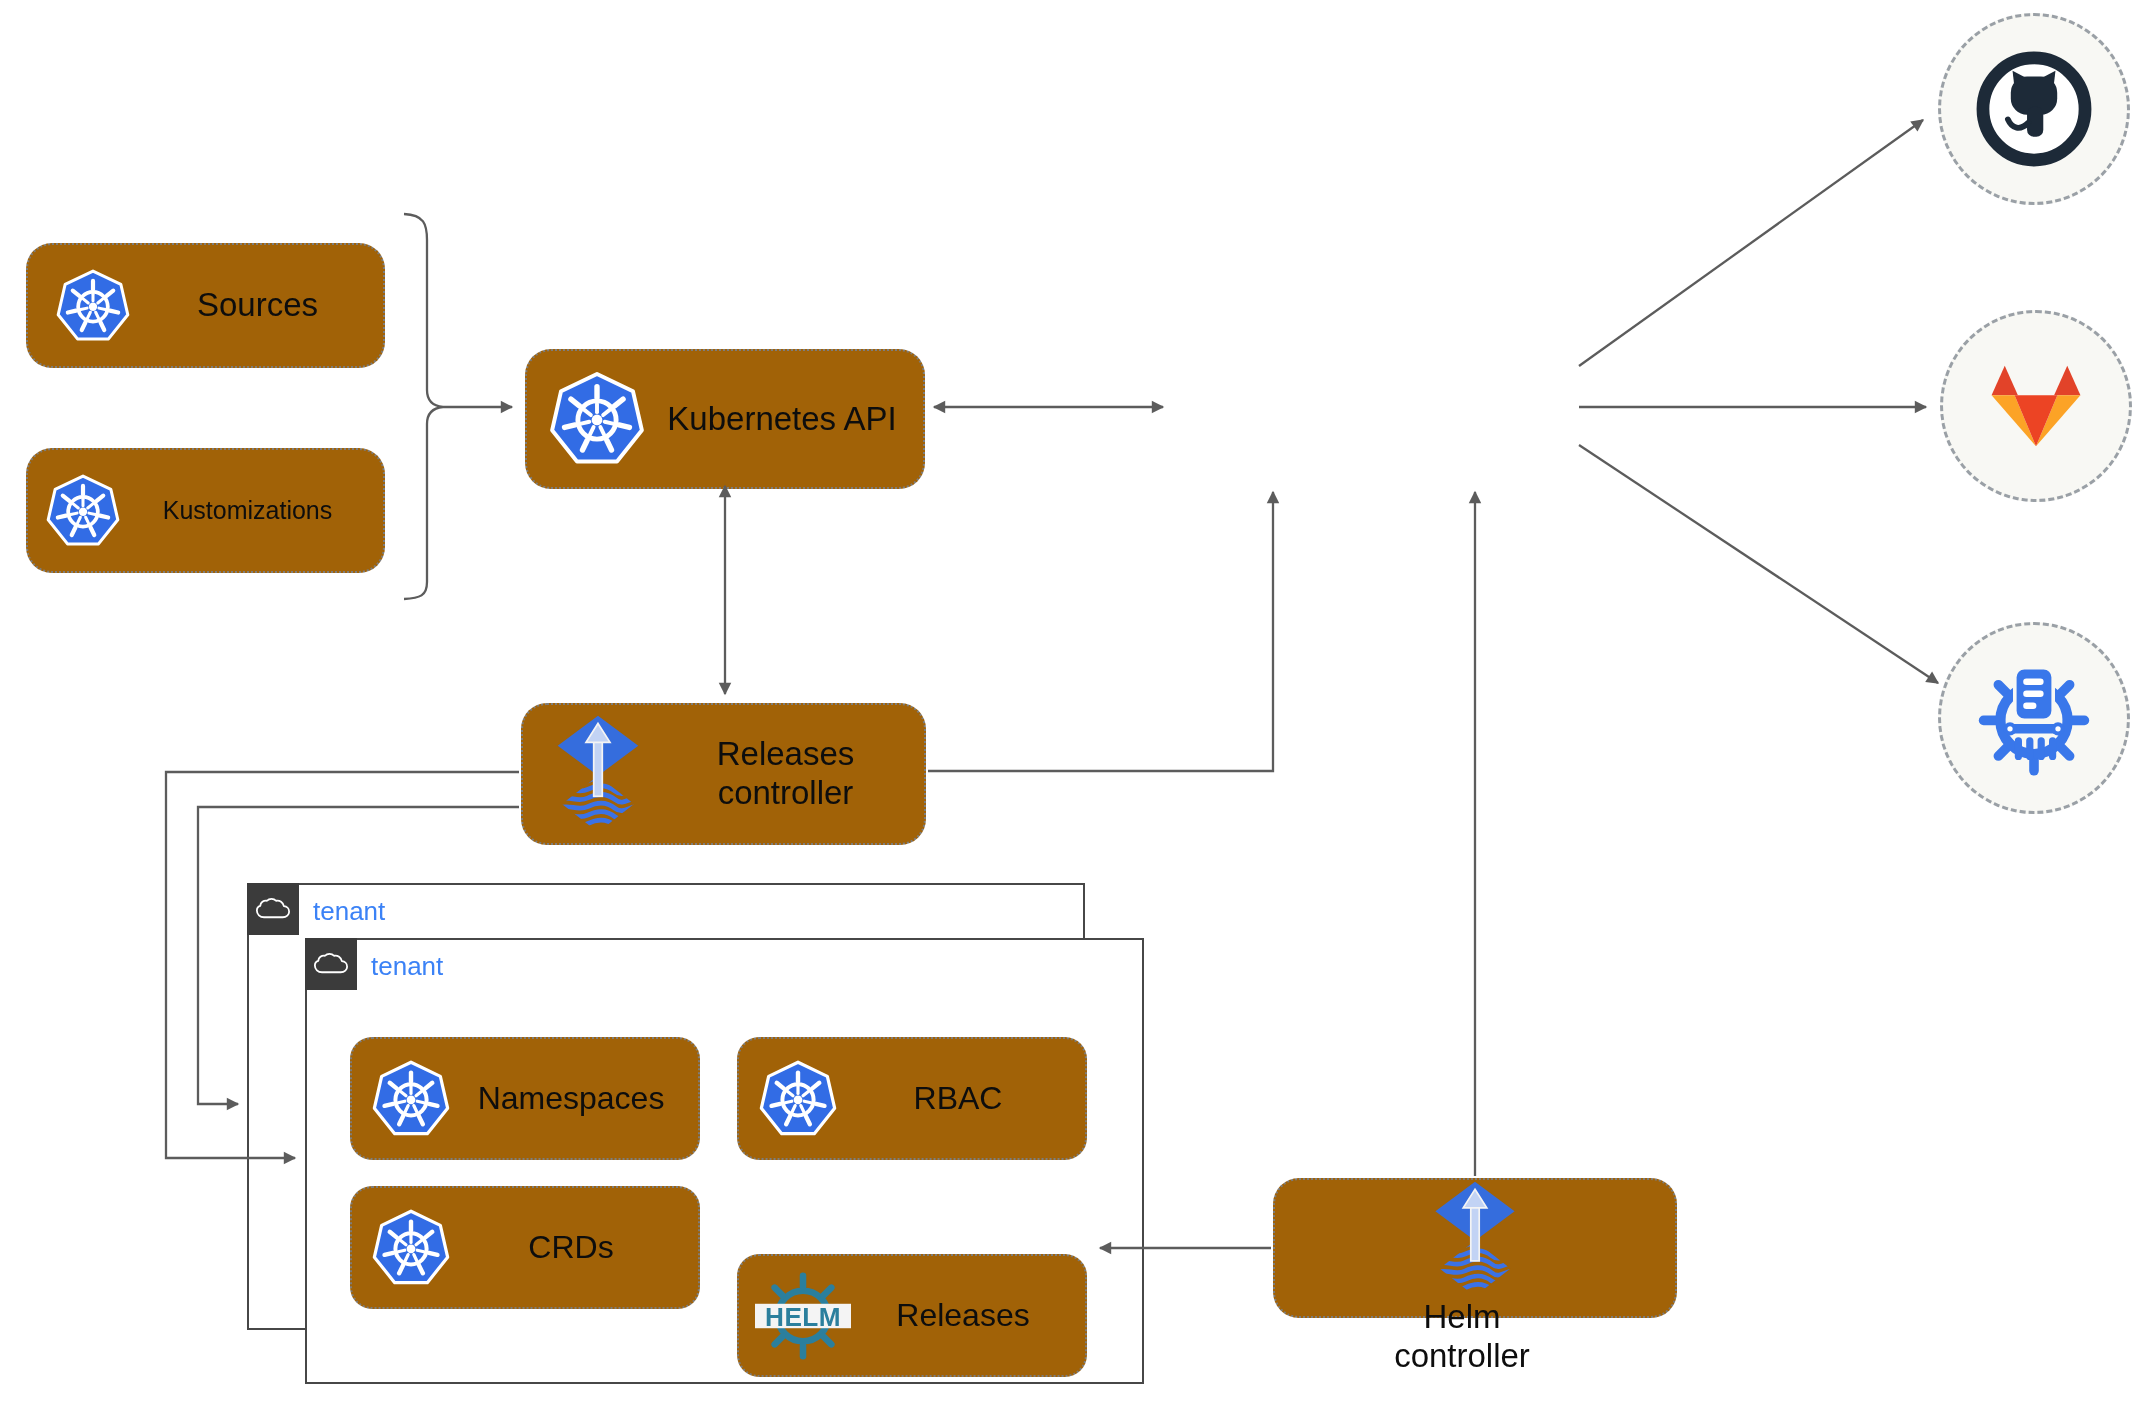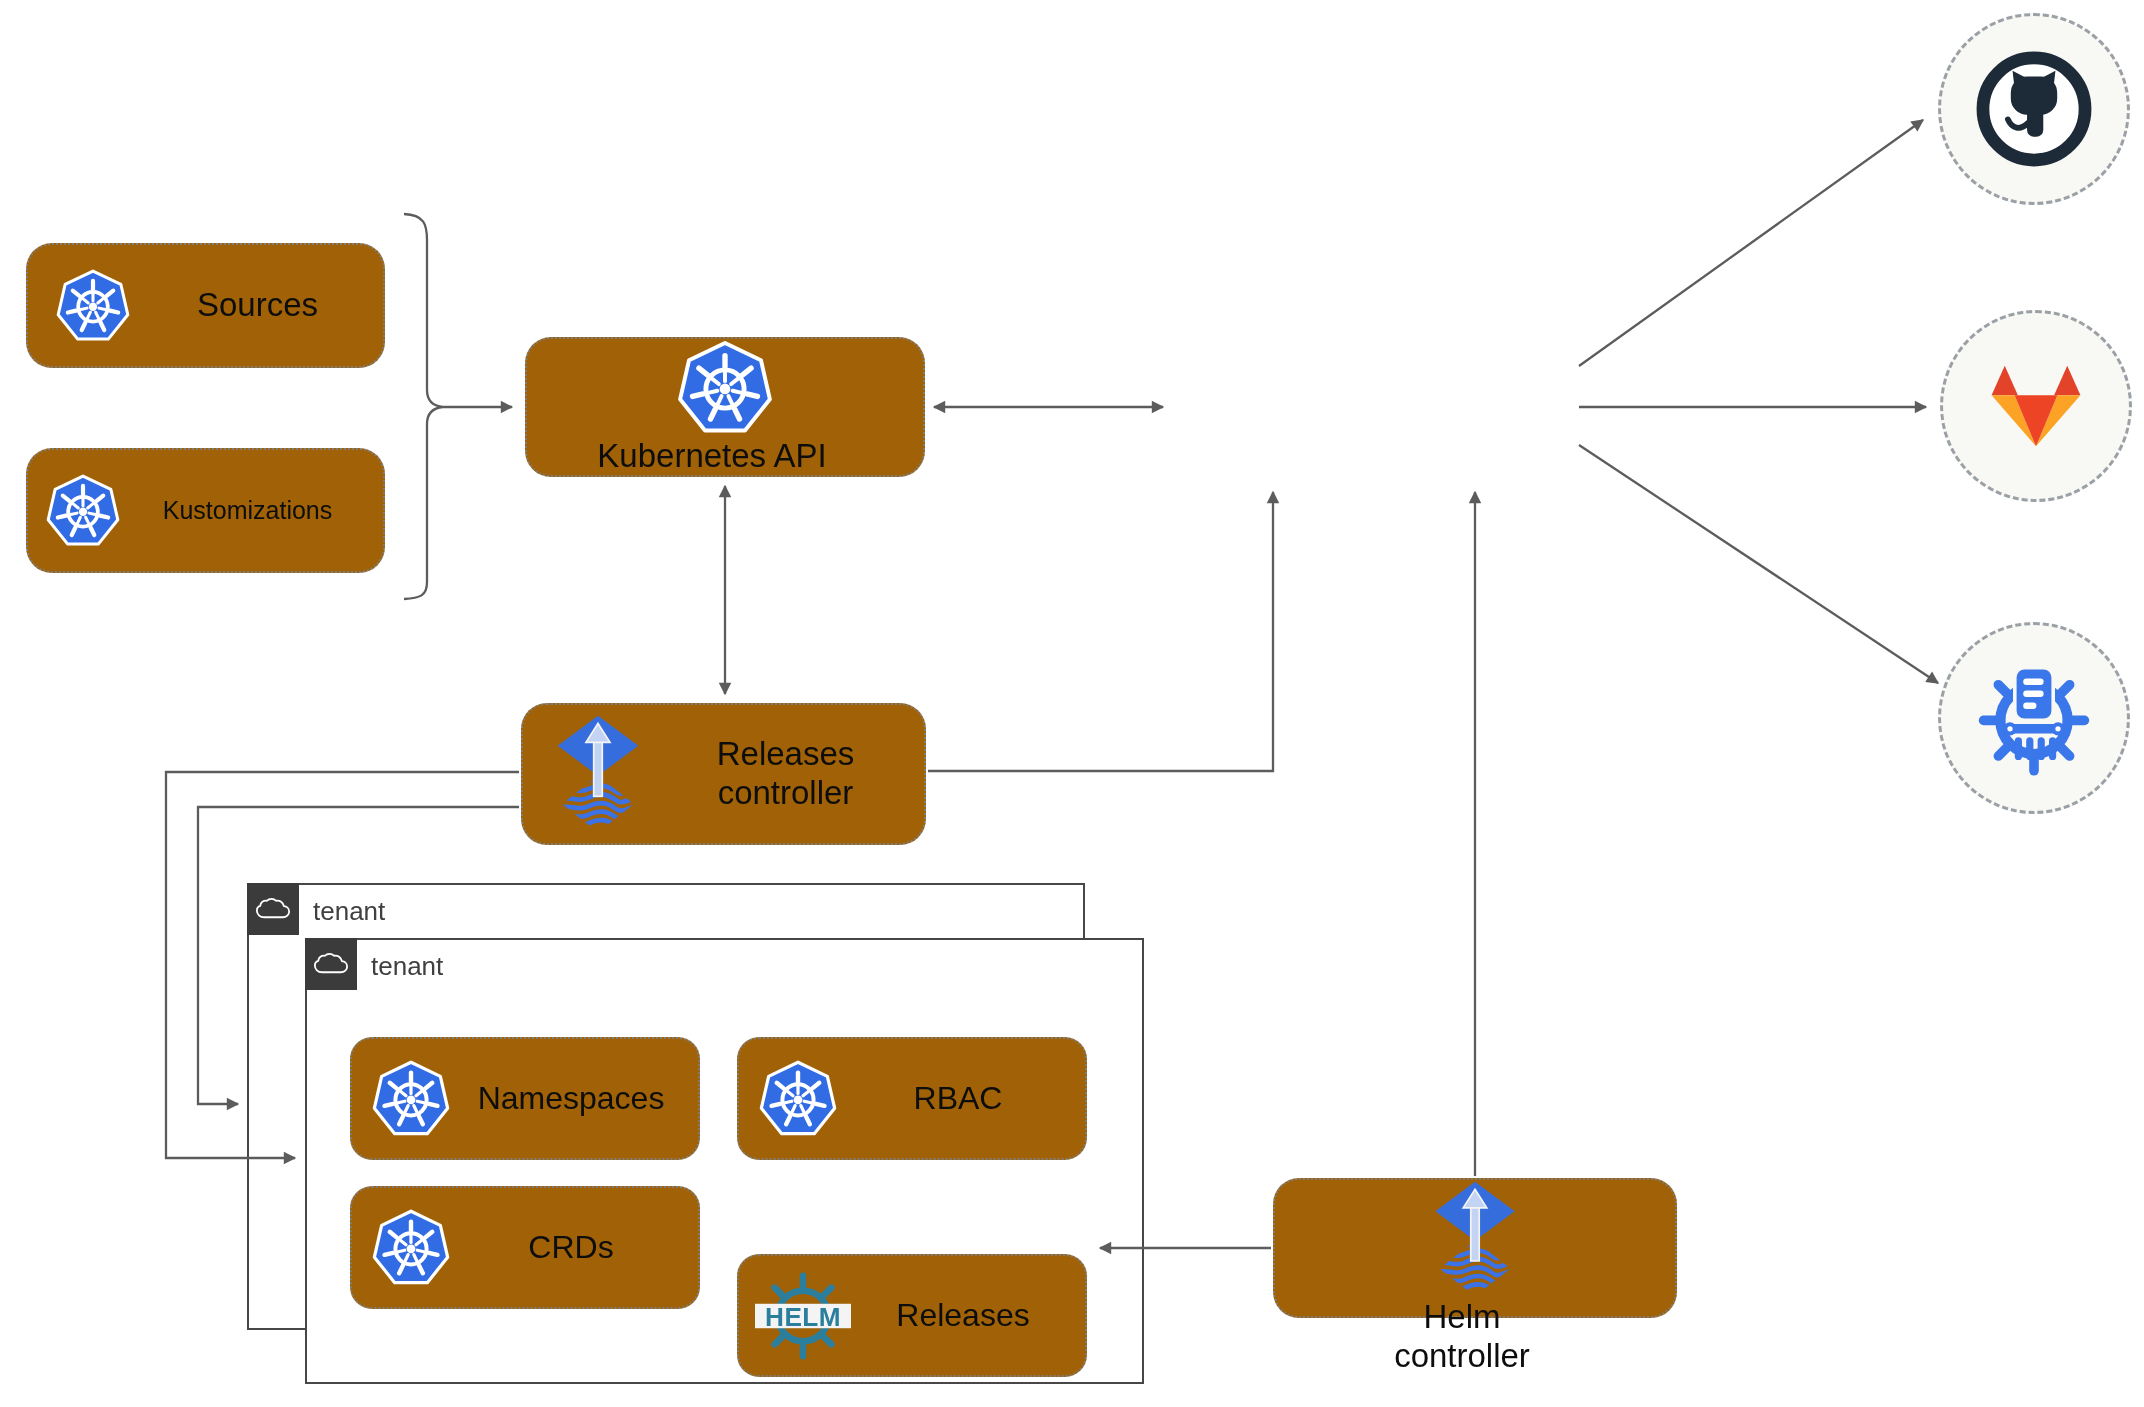--- a/index.html
+++ b/index.html
@@ -12,21 +12,21 @@
   .node .label.narrow{display:flex;justify-content:center;}
   .node .label.narrow span{display:inline-block;max-width:210px;}
   .small-node{border-radius:22px;justify-content:space-between;}
   .small-node .label{font-size:32px;}
   .repo-circle{position:absolute;width:192px;height:192px;border-radius:50%;
                border:3px dashed #9aa0a6;background:#f8f8f4;display:flex;align-items:center;
                justify-content:center;z-index:3;box-sizing:border-box;}
   .tenant{position:absolute;background:#ffffff;border:2.5px solid #474747;box-sizing:border-box;}
   .tenant .badge{position:absolute;left:-2.5px;top:-2.5px;width:52px;height:52px;background:#3b3b3b;
                  display:flex;align-items:center;justify-content:center;}
-  .tenant .tenant-label{position:absolute;left:64px;top:11px;font-size:26px;color:#404040;}
+  .tenant .tenant-label{position:absolute;left:64px;top:11px;font-size:26px;color:#3b82f6;}
   #tenant-back{z-index:1;}
   #tenant-front{z-index:2;}
   .connectors{position:absolute;left:0;top:0;z-index:4;pointer-events:none;}
 </style>
 </head>
 <body>
 
 <div id="canvas">
 
   <svg width="0" height="0" style="position:absolute" aria-hidden="true">
@@ -124,21 +124,21 @@
 
   <div class="node" style="left:26px;top:448px;width:359px;height:125px;">
     <div class="icon-wrap" style="width:110px;">
       <svg width="76" height="76" viewBox="0 0 100 100">
           <use href="#k8s-logo" xlink:href="#k8s-logo"></use>
         </svg>
     </div>
     <div class="label" style="font-size:25px;">Kustomizations</div>
   </div>
 
-  <div class="node" style="left:525px;top:337px;width:400px;height:140px;flex-direction:column;">
+  <div class="node" style="left:525px;top:349px;width:400px;height:140px;">
     <div class="icon-wrap" style="width:140px;">
       <svg width="98" height="98" viewBox="0 0 100 100">
           <use href="#k8s-logo" xlink:href="#k8s-logo"></use>
         </svg>
     </div>
     <div class="label">Kubernetes API</div>
   </div>
 
 
   <div class="node" style="left:521px;top:703px;width:405px;height:142px;">

